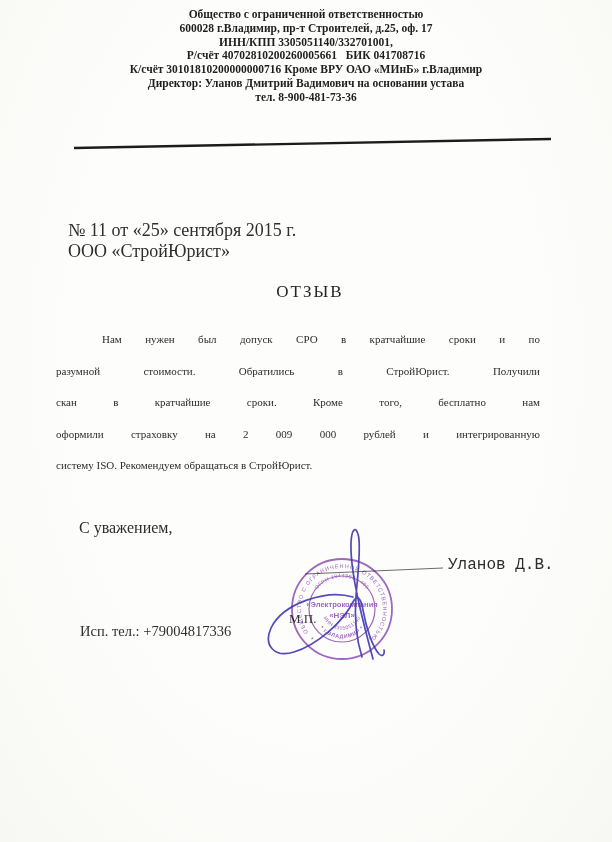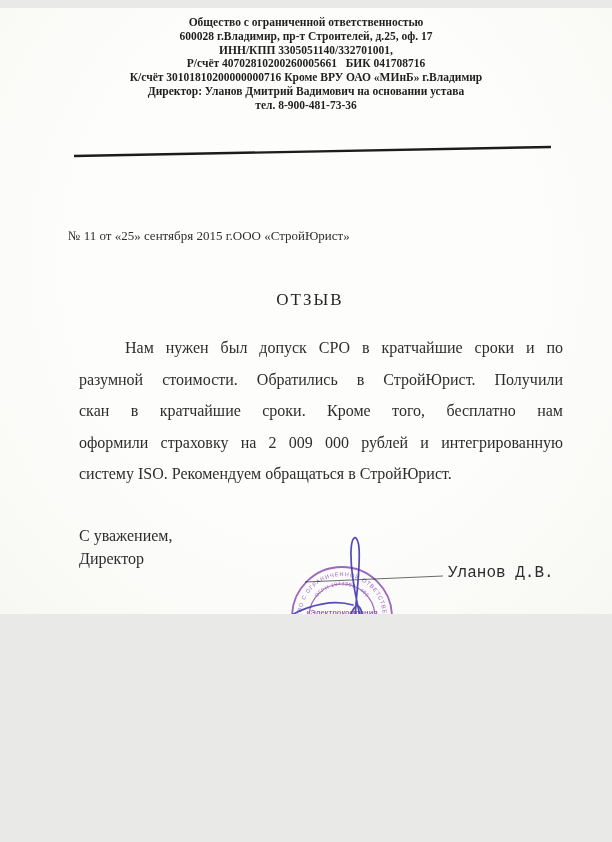--- a/index.html
+++ b/index.html
@@ -2,47 +2,46 @@
 <html><head>
 <meta charset="utf-8">
 <style>
   html,body{margin:0;padding:0;}
   body{
     width:612px;height:842px;
     font-family:"Liberation Serif","DejaVu Serif",serif;
     background:#e9e9e7;
   }
   .page{
-    position:relative;width:612px;height:606px;overflow:hidden;
+    position:relative;width:612px;height:842px;overflow:hidden;
     background:radial-gradient(ellipse at 50% 42%, #fdfdfc 55%, #f7f7f3 100%);
     color:#2b2b2b;
-    margin-top:8px;
   }
   
   .letterhead{
     position:absolute;top:8px;left:0;width:612px;
     text-align:center;font-weight:bold;color:#1f1f1f;
   }
   .lh-line{font-size:11.5px;line-height:13.8px;white-space:pre;}
   .lh-company{font-size:16.5px;line-height:19px;letter-spacing:4px;white-space:pre;}
   
   .ref-row{
     position:absolute;top:220px;left:68px;right:70px;
     display:flex;justify-content:flex-start;
-    font-size:13px;color:#2e2e2e;
+    font-size:18px;color:#2e2e2e;flex-direction:column;
   }
   
   .title{
     position:absolute;top:282px;left:0;width:620px;text-align:center;
     font-size:17px;letter-spacing:2px;color:#262626;
   }
   
   .body-text{
-    position:absolute;left:79px;top:324px;width:484px;
-    font-size:16px;color:#2d2d2d;
+    position:absolute;left:56px;top:324px;width:484px;
+    font-size:11px;color:#2d2d2d;
   }
   .bline{
     line-height:31.5px;height:31.5px;
     text-align:justify;text-align-last:justify;
     white-space:nowrap;
   }
   .bline.first{text-indent:46px;}
   .bline.last{text-align-last:left;white-space:normal;font-family:Liberation Serif, serif;}
   
   .sig-block{
@@ -93,21 +92,20 @@
   <div class="body-text">
     <div class="bline first">Нам нужен был допуск СРО в кратчайшие сроки и по</div>
     <div class="bline">разумной стоимости. Обратились в СтройЮрист. Получили</div>
     <div class="bline">скан в кратчайшие сроки. Кроме того, бесплатно нам</div>
     <div class="bline">оформили страховку на 2 009 000 рублей и интегрированную</div>
     <div class="bline last">систему ISO. Рекомендуем обращаться в СтройЮрист.</div>
   </div>
 
   <div class="sig-block">
     <div>С уважением,</div>
-    <div>Директор</div>
   </div>
 
   <div class="mp">М.П.</div>
   <div class="signer">Уланов Д.В.</div>
   <div class="contact">Исп. тел.: +79004817336</div>
 
   <svg class="overlay" width="612" height="842" viewBox="0 0 612 842">
 
     <line x1="74" y1="148" x2="551" y2="139" stroke="#1c1c1c" stroke-width="2.4"></line>
 

